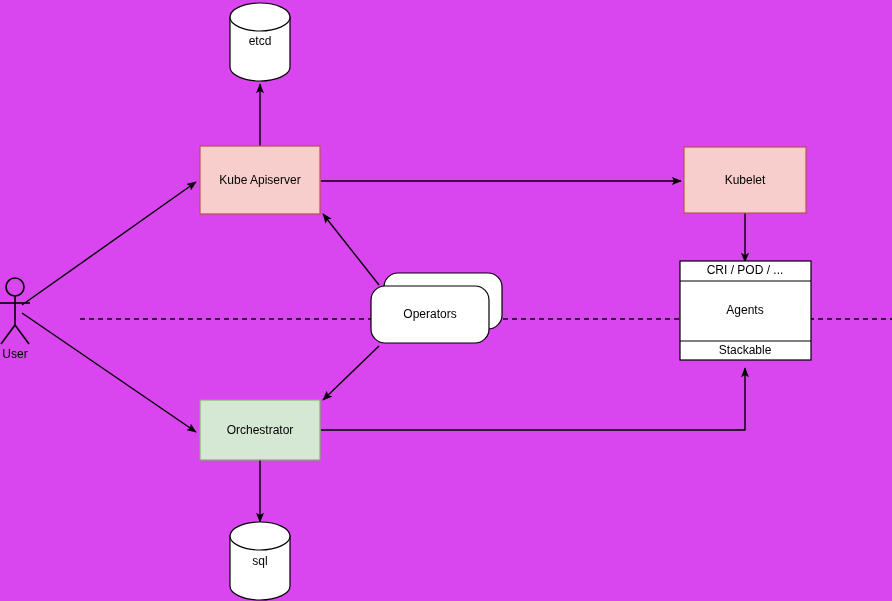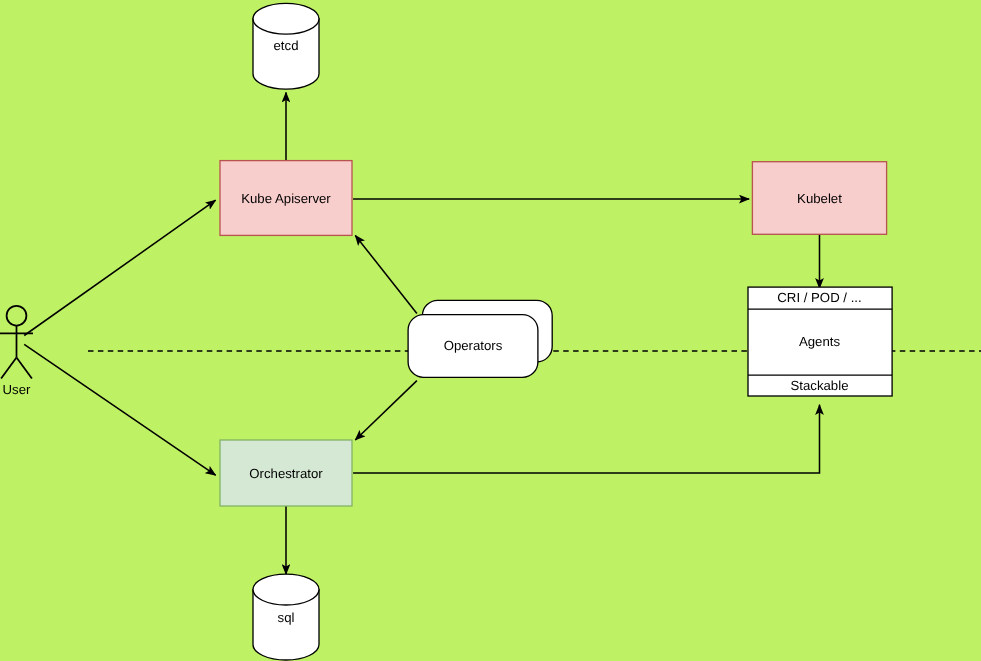--- a/index.html
+++ b/index.html
@@ -8,21 +8,21 @@
     padding: 0;
     background: #ffffff;
   }
   body {
     font-family: "Liberation Sans", sans-serif;
   }
   #canvas {
     position: relative;
     width: 892px;
     height: 601px;
-    background: #bef264;
+    background: #d946ef;
     overflow: hidden;
   }
   #diagram-svg {
     position: absolute;
     top: 0;
     left: 0;
     width: 892px;
     height: 601px;
   }
   .node-label {

